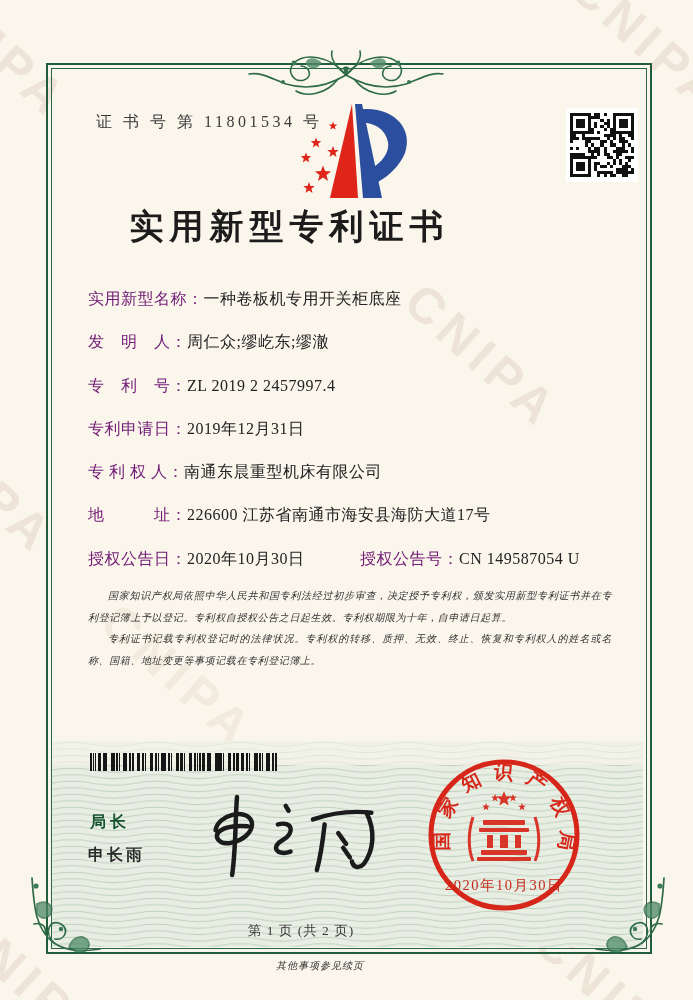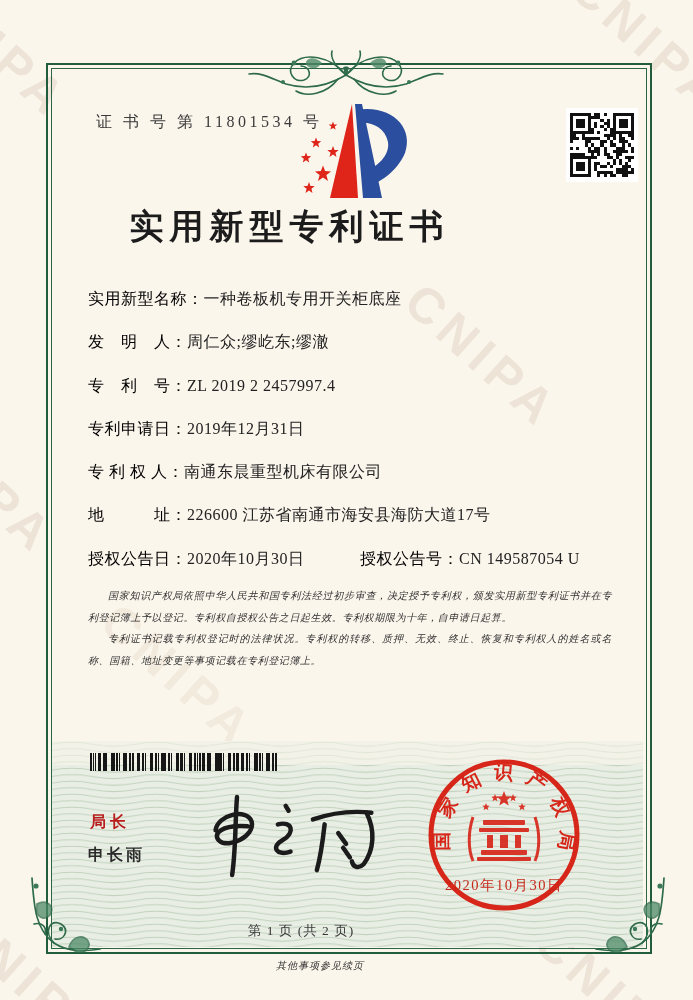--- a/index.html
+++ b/index.html
@@ -35,37 +35,37 @@
   .cert-no{position:absolute; left:96px; top:112px; font-size:16px; letter-spacing:3.5px; color:#3a3a3a; z-index:5;}
   .logo{position:absolute; left:292px; top:96px; z-index:5;}
   .qr{position:absolute; left:566px; top:108px; width:64px; height:66px; background:#fff; padding:4px; z-index:5;}
   .title{
     position:absolute; left:0; top:204px; width:579px; text-align:center;
     font-size:34px; font-weight:bold; letter-spacing:6px; color:#1c1c1c; z-index:5;
   }
   
   .fields{position:absolute; left:88px; top:289px; width:524px; z-index:5;}
   .frow{position:relative; height:43.3px; font-size:16px; letter-spacing:.5px; white-space:nowrap;}
-  .flabel{color:#000000;}
+  .flabel{color:#701a75;}
   .fvalue{color:#222;}
   .pair2{position:absolute; left:272px; top:0;}
   
   .paras{position:absolute; left:88px; top:585px; width:524px; z-index:5;
     font-size:10px; line-height:21.5px; text-align:justify; font-style:italic; color:#333; letter-spacing:.6px;}
   .paras p{margin:0; text-indent:2em;}
   
   .barcode{
     position:absolute; left:90px; top:753px; width:188px; height:18px; z-index:5;
     background:
       repeating-linear-gradient(90deg,#161616 0 2px,rgba(0,0,0,0) 2px 3px,#161616 3px 4px,rgba(0,0,0,0) 4px 8px,#161616 8px 11px,rgba(0,0,0,0) 11px 13px),
       repeating-linear-gradient(90deg,rgba(0,0,0,0) 0 5px,#161616 5px 6px,rgba(0,0,0,0) 6px 14px,#161616 14px 16px,rgba(0,0,0,0) 16px 19px);
   }
   
   .sig-title{position:absolute; left:90px; top:812px; font-family:"Liberation Sans","DejaVu Sans",sans-serif;
-    font-weight:bold; font-size:16px; letter-spacing:4px; color:#b91c1c; z-index:5;text-align:right;}
+    font-weight:bold; font-size:16px; letter-spacing:4px; color:#14532d; z-index:5;text-align:right;}
   .sig-name{position:absolute; left:88px; top:845px; font-family:"Liberation Sans","DejaVu Sans",sans-serif;
     font-weight:bold; font-size:16px; letter-spacing:3px; color:#2b2b2b; z-index:5;}
   .signature{position:absolute; left:200px; top:790px; z-index:5;}
   
   .seal{position:absolute; left:426px; top:757px; z-index:6; opacity:.93;}
   
   .page-num{position:absolute; left:0; top:922px; width:602px; text-align:center; font-size:13.5px; letter-spacing:1px; color:#3a3a3a; z-index:5;}
   .cont-note{position:absolute; left:0; top:959px; width:640px; text-align:center; font-size:10px; font-style:italic; letter-spacing:1px; color:#333; z-index:5;}
 </style>
 </head>

